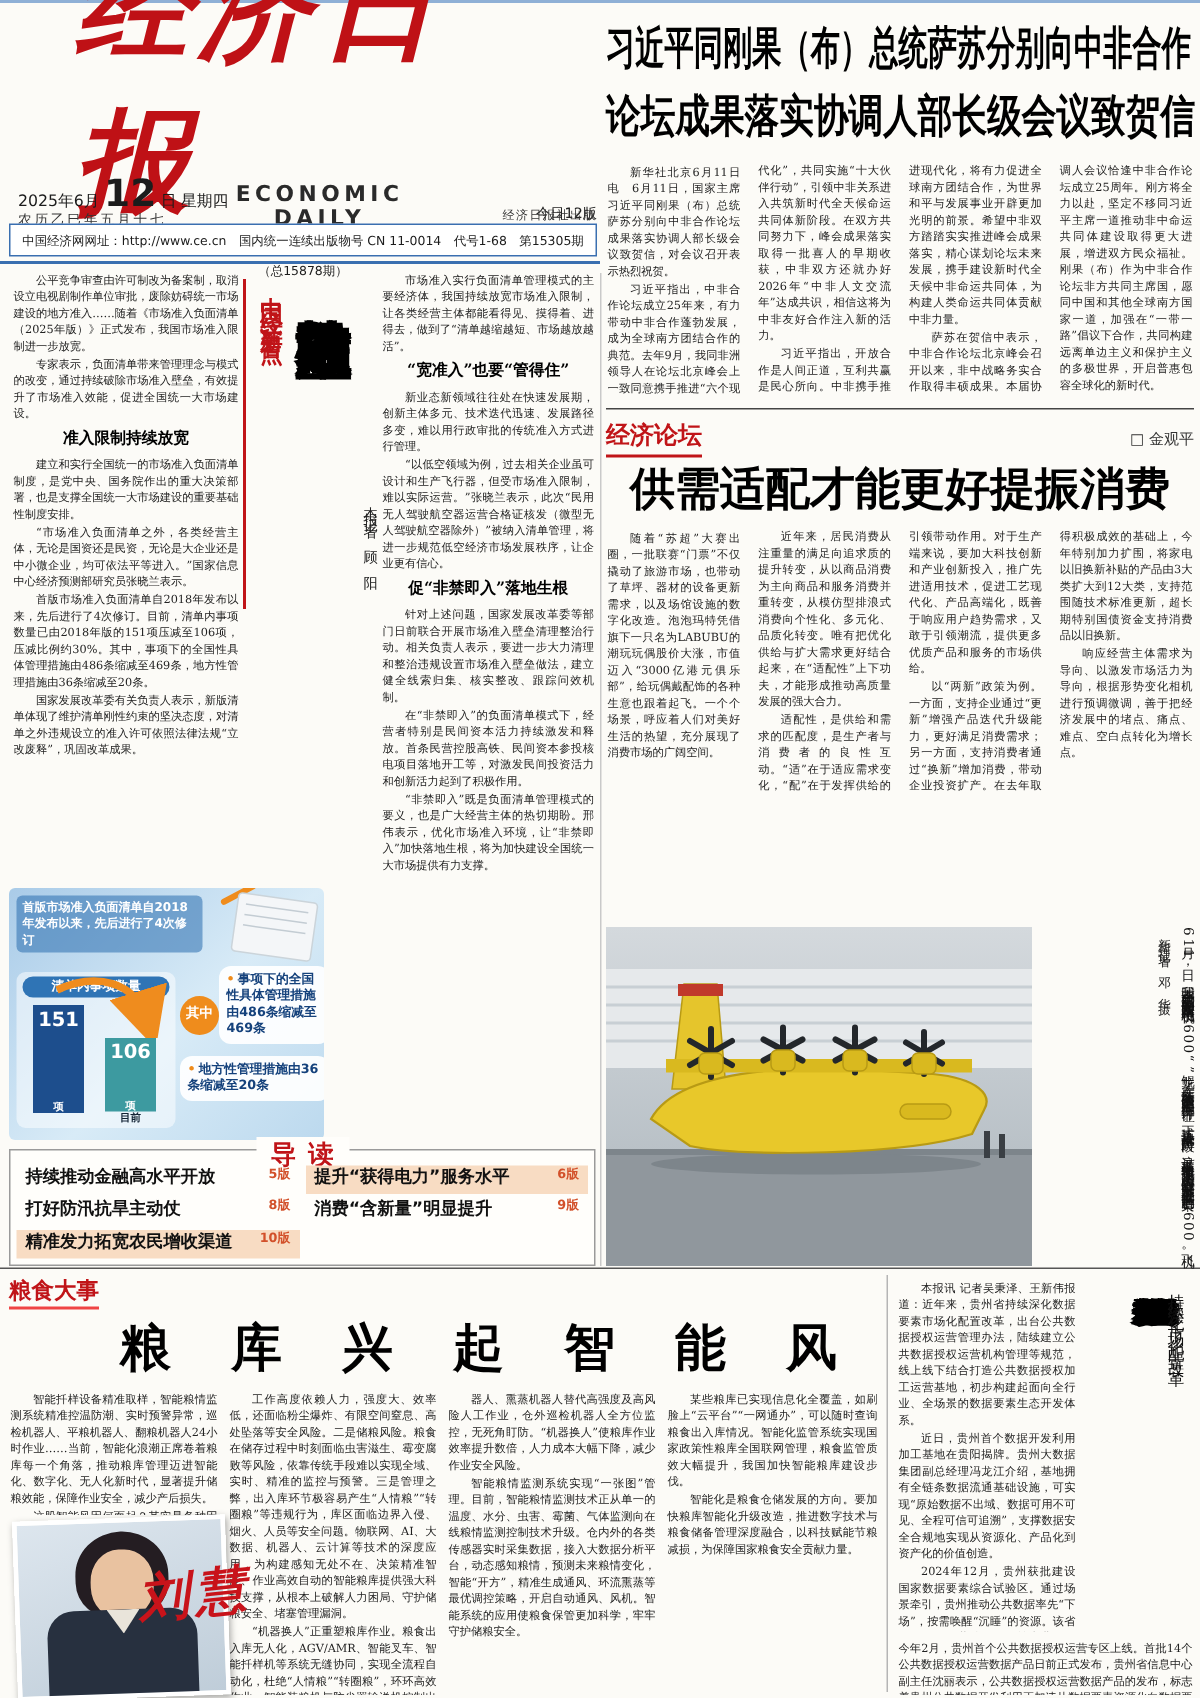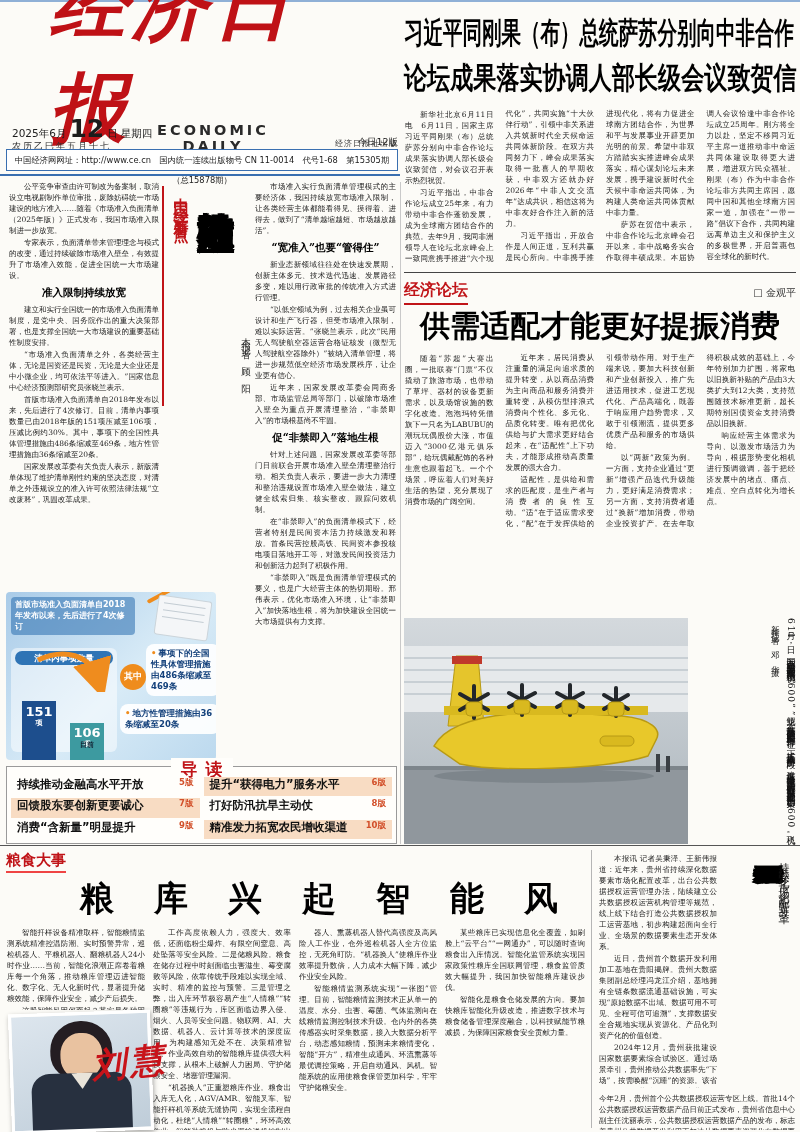--- a/index.html
+++ b/index.html
@@ -55,21 +55,21 @@
   .m-byline{top:330px;left:238px;width:14px;height:140px;font-size:9.5px;letter-spacing:4px;color:#222;}
   .m-col2{top:180px;left:254px;width:143px;height:582px;}
   
   .infographic{top:592px;left:6px;width:210px;height:168px;background:linear-gradient(135deg,#a9cbe8,#d8ebf7 55%,#bcd9ee);
                border-radius:4px;overflow:hidden;}
   .ig-intro{position:absolute;top:5px;left:5px;width:116px;font-size:8px;font-weight:bold;color:#fff;
             background:rgba(42,110,175,0.55);border-radius:4px;padding:3px 4px;line-height:1.35;}
   .ig-panel{position:absolute;top:56px;left:5px;width:106px;height:104px;background:rgba(255,255,255,0.5);border-radius:6px;}
   .ig-title{position:absolute;top:59px;left:9px;width:98px;height:14px;background:#2f74b5;color:#fff;border-radius:7px;
             font-size:8.5px;font-weight:bold;text-align:center;line-height:14px;}
-  .ig-bar{position:absolute;display:flex;flex-direction:column;align-items:center;justify-content:flex-start;color:#fff;font-weight:bold;margin-top:31px;}
+  .ig-bar{position:absolute;display:flex;flex-direction:column;align-items:center;justify-content:space-between;color:#fff;font-weight:bold;}
   .ig-bar .num{font-size:13px;line-height:14px;}
   .ig-bar .unit{font-size:7px;line-height:8px;}
   .ig-b1{top:78px;left:16px;width:34px;height:68px;background:#1d4e8d;padding-top:4px;}
   .ig-b2{top:100px;left:64px;width:34px;height:46px;background:#3d9aa0;padding-top:3px;}
   .ig-xlabel{position:absolute;top:148px;font-size:7px;color:#123;font-weight:bold;width:40px;text-align:center;}
   .ig-badge{position:absolute;top:72px;left:114px;width:26px;height:26px;border-radius:50%;background:#ef8c1c;color:#fff;
             font-size:9px;font-weight:bold;display:flex;align-items:center;justify-content:center;line-height:1.1;}
   .ig-note{position:absolute;background:rgba(255,255,255,0.92);border-radius:8px;color:#15427c;
            font-size:8.5px;font-weight:bold;line-height:1.3;padding:4px 5px;text-align:left;}
   .ig-note::before{content:"•";color:#ef8c1c;margin-right:2px;}
@@ -240,21 +240,20 @@
   <div class="abs m-headline vtext">市场准入壁垒加速破除</div>
   <div class="abs m-byline vtext">本报记者　顾　阳</div>
   <div class="abs m-col2 body-text serif">
     <div>
         <p>市场准入实行负面清单管理模式的主要经济体，我国持续放宽市场准入限制，让各类经营主体都能看得见、摸得着、进得去，做到了“清单越缩越短、市场越放越活”。</p>
       </div>
     <div class="subhead">“宽准入”也要“管得住”</div>
     <div>
         <p>新业态新领域往往处在快速发展期，创新主体多元、技术迭代迅速、发展路径多变，难以用行政审批的传统准入方式进行管理。</p>
         <p>“以低空领域为例，过去相关企业虽可设计和生产飞行器，但受市场准入限制，难以实际运营。”张晓兰表示，此次“民用无人驾驶航空器运营合格证核发（微型无人驾驶航空器除外）”被纳入清单管理，将进一步规范低空经济市场发展秩序，让企业更有信心。</p>
-        <p>近年来，国家发展改革委会同商务部、市场监管总局等部门，以破除市场准入壁垒为重点开展清理整治，“非禁即入”的市场根基尚不牢固。</p>
       </div>
     <div class="subhead">促“非禁即入”落地生根</div>
     <div>
         <p>针对上述问题，国家发展改革委等部门日前联合开展市场准入壁垒清理整治行动。相关负责人表示，要进一步大力清理和整治违规设置市场准入壁垒做法，建立健全线索归集、核实整改、跟踪问效机制。</p>
         <p>在“非禁即入”的负面清单模式下，经营者特别是民间资本活力持续激发和释放。首条民营控股高铁、民间资本参投核电项目落地开工等，对激发民间投资活力和创新活力起到了积极作用。</p>
         <p>“非禁即入”既是负面清单管理模式的要义，也是广大经营主体的热切期盼。邢伟表示，优化市场准入环境，让“非禁即入”加快落地生根，将为加快建设全国统一大市场提供有力支撑。</p>
       </div>
   </div>
 
   <div class="abs infographic">
@@ -298,24 +297,20 @@
     </div>
     <div class="guide-grid">
       <div class="guide-item">
         <span>持续推动金融高水平开放</span>
         <span class="pg">5版</span>
       </div>
       <div class="guide-item hl">
         <span>提升“获得电力”服务水平</span>
         <span class="pg">6版</span>
       </div>
-      <div class="guide-item hl">
-        <span>回馈股东要创新更要诚心</span>
-        <span class="pg">7版</span>
-      </div>
       <div class="guide-item">
         <span>打好防汛抗旱主动仗</span>
         <span class="pg">8版</span>
       </div>
       <div class="guide-item">
         <span>消费“含新量”明显提升</span>
         <span class="pg">9版</span>
       </div>
       <div class="guide-item hl">
         <span>精准发力拓宽农民增收渠道</span>

